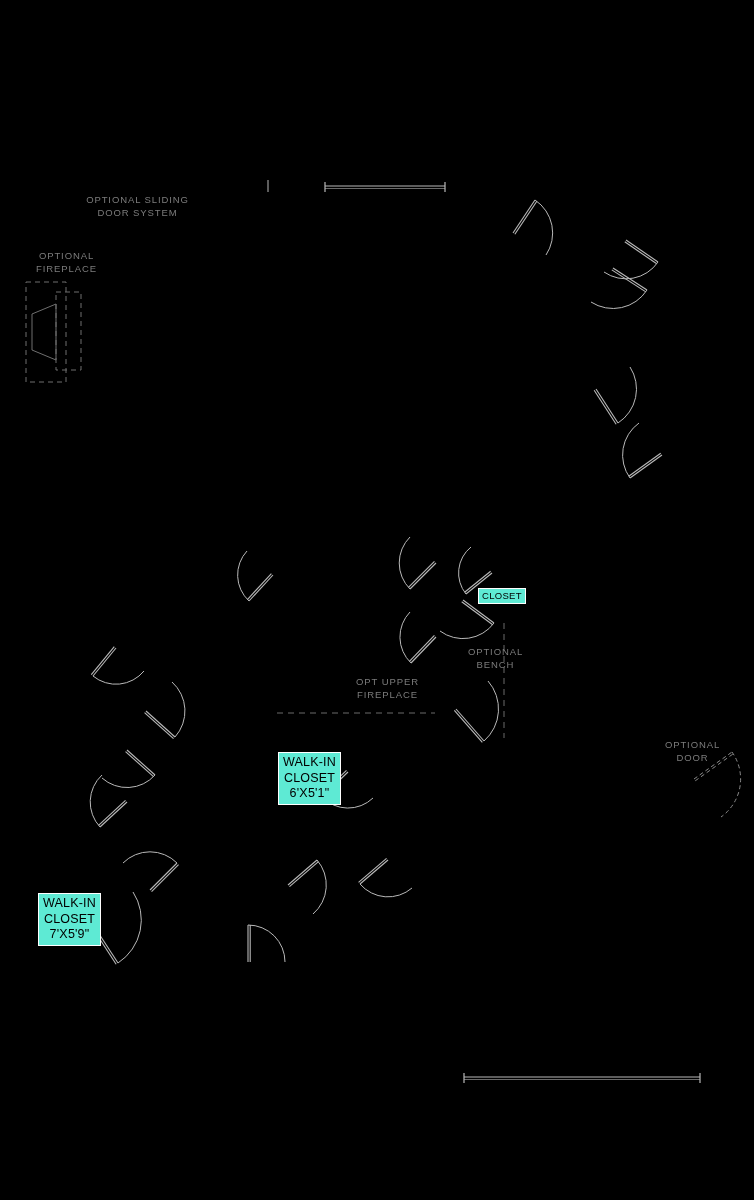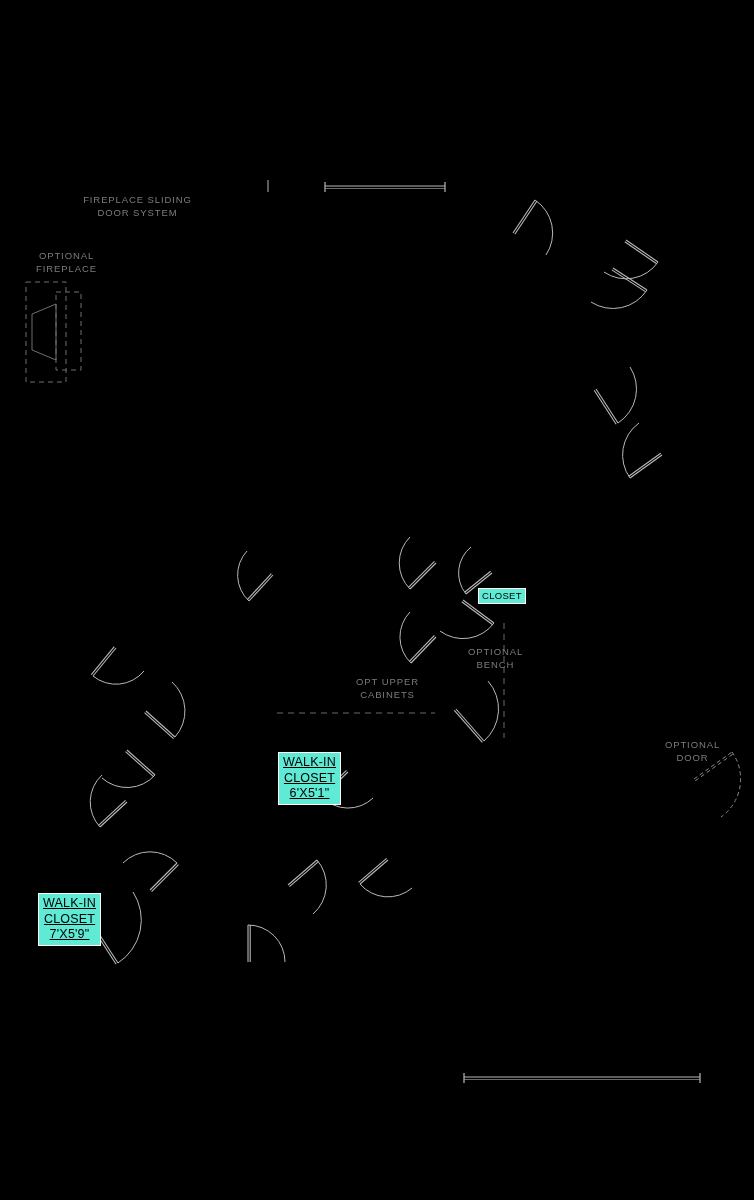--- a/index.html
+++ b/index.html
@@ -46,21 +46,20 @@
     text-align: center;
     padding: 1px 3px;
     white-space: pre-line;
     user-select: none;
   }
   .boxlabel.big {
     font-size: 12.5px;
     line-height: 15.5px;
     letter-spacing: 0.2px;
     padding: 2px 4px;
-    text-decoration: underline;
   }
 </style>
 </head>
 <body>
 
 <div id="plan">
 
   <svg id="plan-svg" viewBox="0 0 754 1200">
     <g id="door-layer">
         <g>
@@ -196,26 +195,26 @@
           <line x1="464" y1="1077" x2="700" y2="1077" stroke="#b9b9b9" stroke-width="1"></line>
           <line x1="464" y1="1079.5" x2="700" y2="1079.5" stroke="#6a6a6a" stroke-width="1"></line>
           <line x1="464" y1="1073" x2="464" y2="1083" stroke="#b9b9b9" stroke-width="1.2"></line>
           <line x1="700" y1="1073" x2="700" y2="1083" stroke="#b9b9b9" stroke-width="1.2"></line>
         </g>
         <line x1="268" y1="180" x2="268" y2="192" stroke="#9a9a9a" stroke-width="1.2"></line>
       </g>
   </svg>
 
   <div id="annotation-layer">
-      <div class="anno" style="left: 79px; top: 194px; width: 117px;">FIREPLACE SLIDING
+      <div class="anno" style="left: 79px; top: 194px; width: 117px;">OPTIONAL SLIDING
 DOOR SYSTEM</div>
       <div class="anno" style="left: 26px; top: 250px; width: 81px;">OPTIONAL
 FIREPLACE</div>
       <div class="anno" style="left: 347px; top: 676px; width: 81px;">OPT UPPER
-CABINETS</div>
+FIREPLACE</div>
       <div class="anno" style="left: 455px; top: 646px; width: 81px;">OPTIONAL
 BENCH</div>
       <div class="anno" style="left: 652px; top: 739px; width: 81px;">OPTIONAL
 DOOR</div>
     </div>
   <div id="room-label-layer">
       <div class="boxlabel" style="left: 478px; top: 588px;">CLOSET</div>
       <div class="boxlabel big" style="left: 278px; top: 752px;">WALK-IN
 CLOSET
 6'X5'1"</div>

